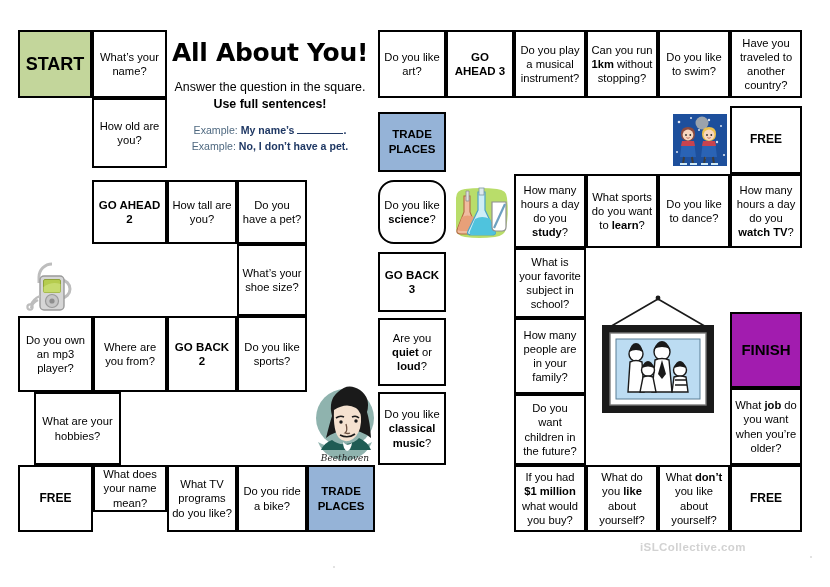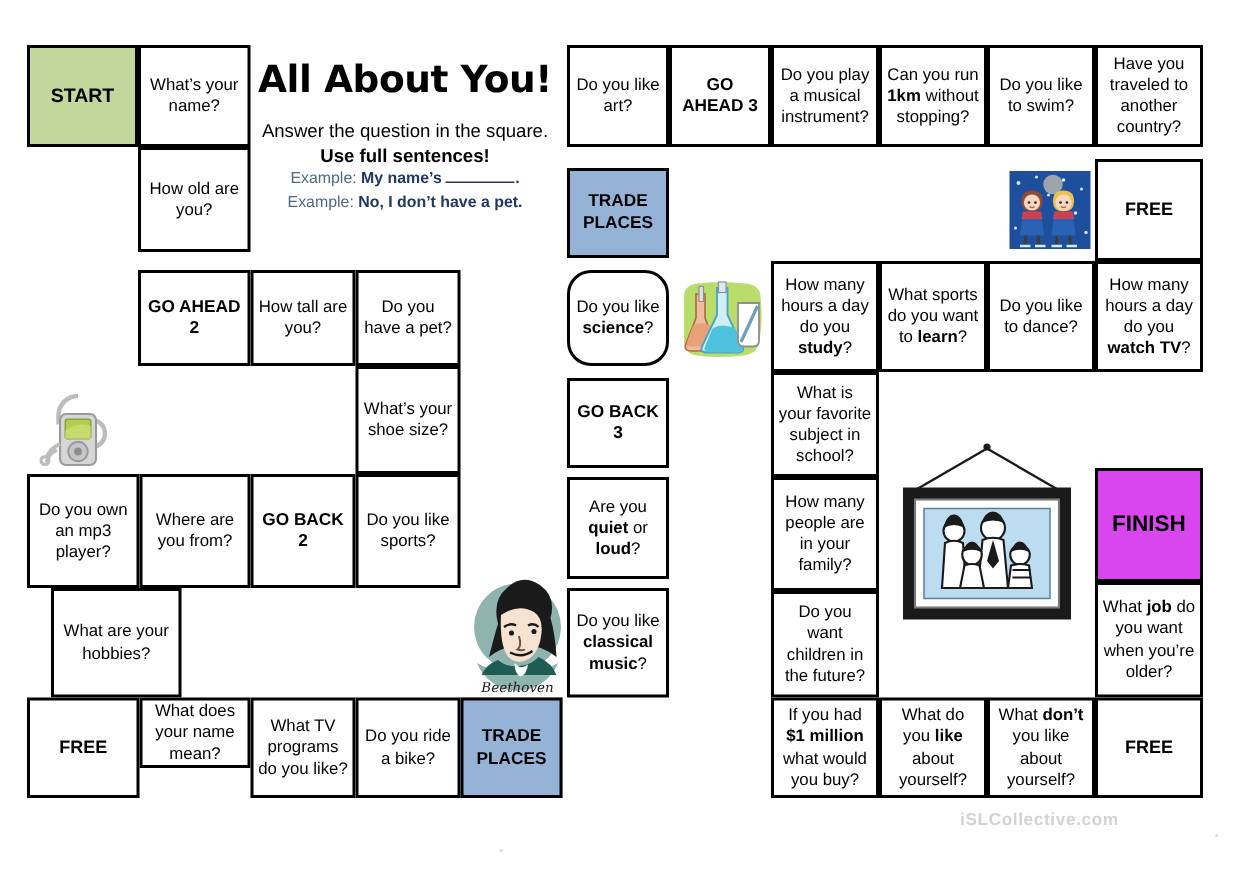--- a/index.html
+++ b/index.html
@@ -20,33 +20,33 @@
     align-items:center;
     justify-content:center;
     text-align:center;
     font-size:11.2px;
     line-height:1.26;
     padding:2px 3px;
     overflow:hidden;
   }
   .cell .txt{display:block;width:100%;}
   .cell b{font-weight:bold;}
-  .start{background:#c3d69b;font-weight:bold;font-size:13px;}
-  .finish{background:#d946ef;font-weight:bold;font-size:15px;}
+  .start{background:#c3d69b;font-weight:bold;font-size:18px;}
+  .finish{background:#a21caf;font-weight:bold;font-size:15px;}
   .trade{background:#95b3d7;font-weight:bold;font-size:11.5px;line-height:1.3;}
   .free{font-weight:bold;font-size:12px;}
   .move{font-weight:bold;font-size:11.5px;}
 
   
   .titlebox{position:absolute;left:167px;top:30px;width:206px;height:148px;
     display:flex;flex-direction:column;align-items:center;}
   .title{font-size:25px;font-weight:bold;letter-spacing:-.3px;margin-top:8px;
     font-family:"DejaVu Sans","Liberation Sans",sans-serif;}
   .subtitle{font-size:12.4px;line-height:1.35;margin-top:12px;text-align:center;width:196px;}
-  .examples{margin-top:0;font-size:10.6px;line-height:1.45;text-align:center;width:200px;}
+  .examples{margin-top:11px;font-size:10.6px;line-height:1.45;text-align:center;width:200px;}
   .ex-label{color:#4f6980;}
   .ex-body{color:#1f3864;font-weight:bold;}
   .blank{display:inline-block;width:46px;border-bottom:1.4px solid #1f3864;height:9px;}
 
   
   .art{position:absolute;}
 
   .watermark{position:absolute;left:640px;top:541px;font-size:11.5px;color:#d2d2d2;
     letter-spacing:.4px;font-weight:bold;}
   .dot{position:absolute;width:2px;height:2px;background:#d8d8d8;border-radius:50%;}

